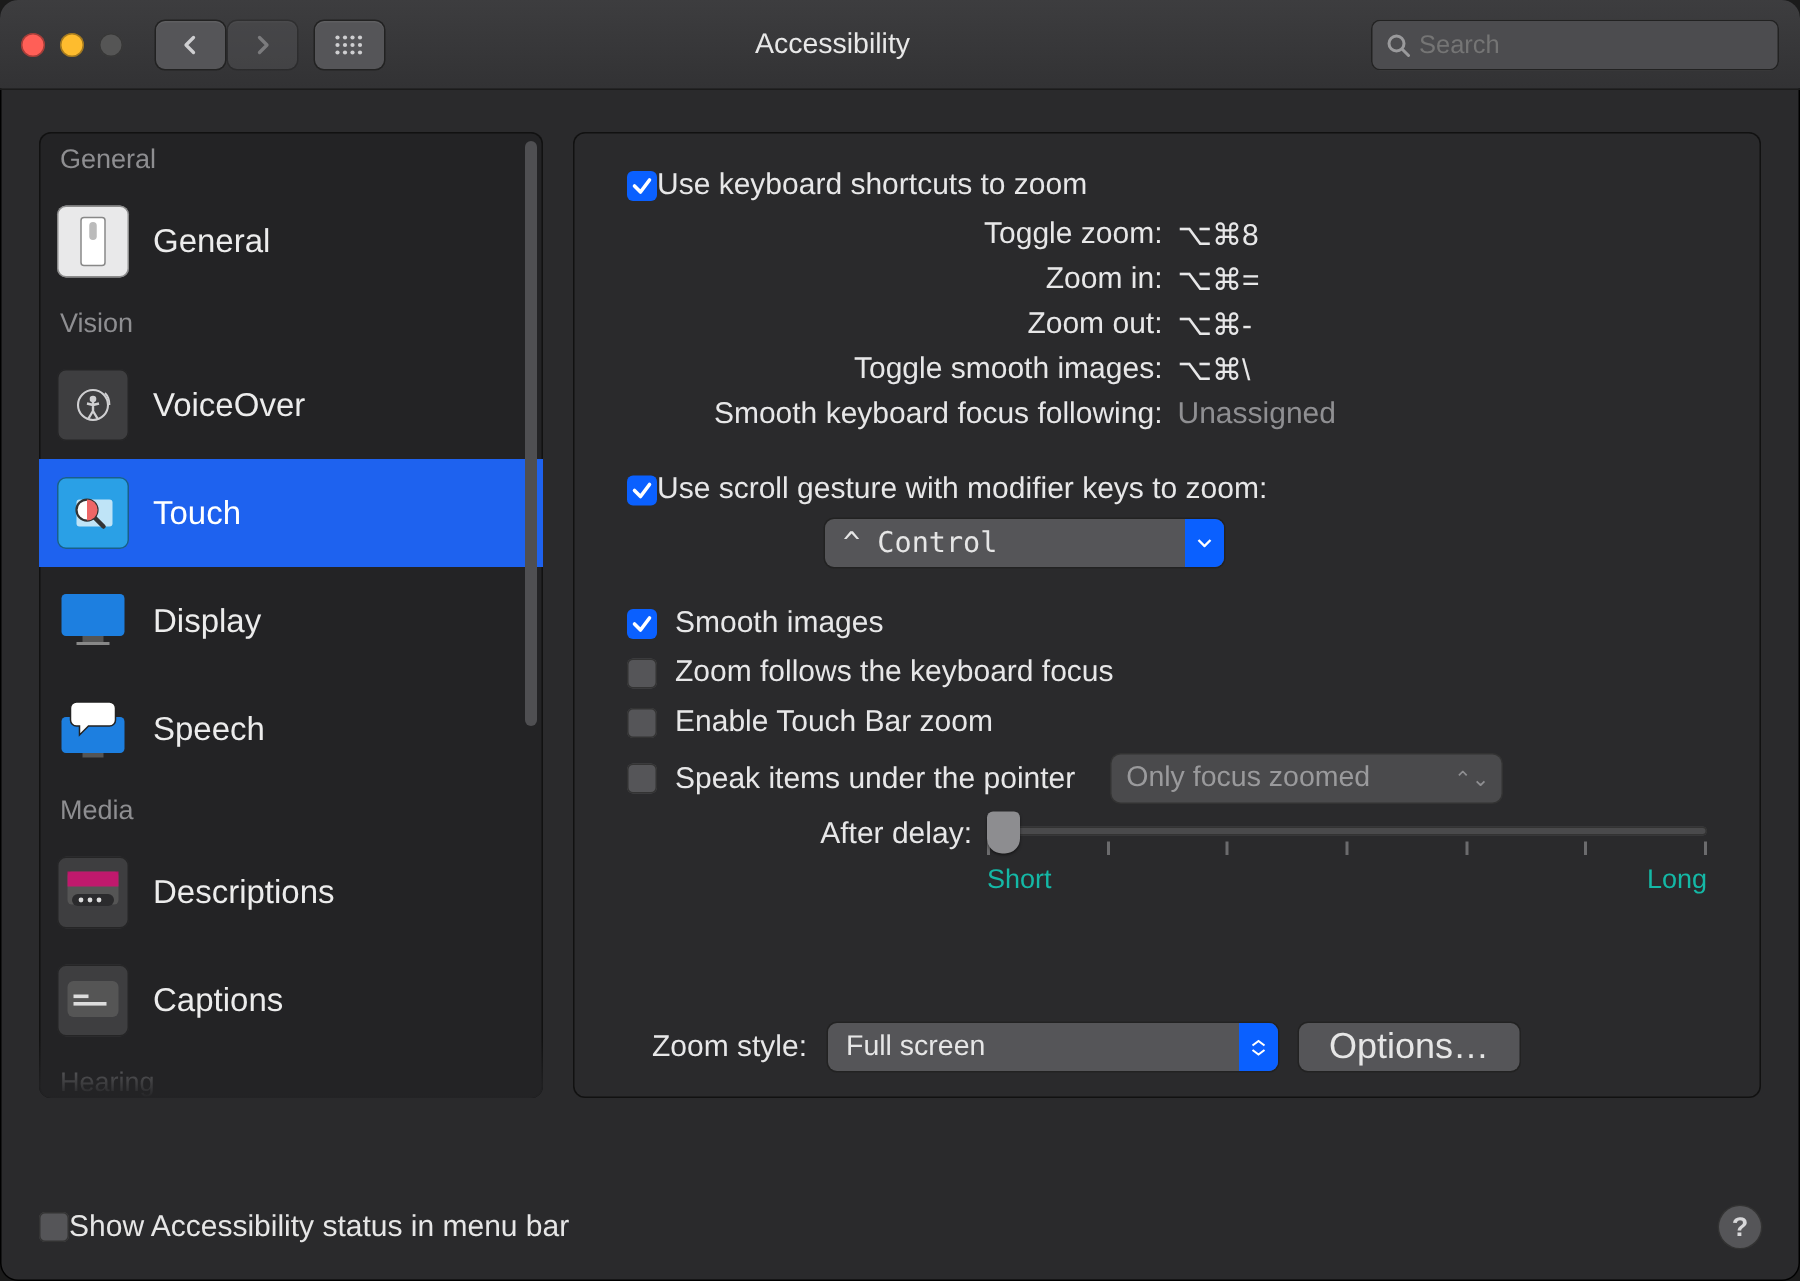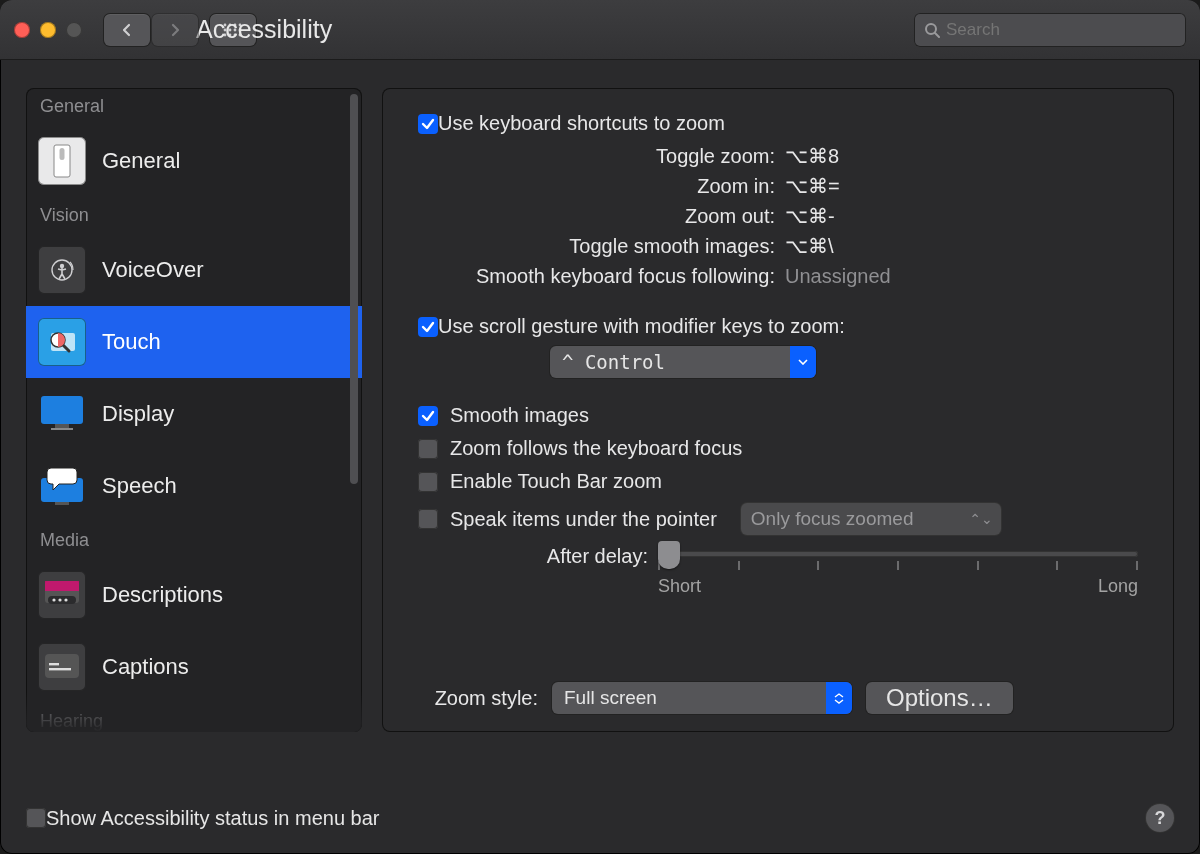--- a/index.html
+++ b/index.html
@@ -6,21 +6,21 @@
   body { background:#1b1b1b; width:1200px; height:854px; overflow:hidden; color:#e6e6e6; user-select:none; }
   .window { width:1200px; height:854px; background:#2a2a2c; border-radius:12px; overflow:hidden; position:relative; box-shadow:inset 0 0 0 1px #000; }
   .titlebar { height:60px; background:linear-gradient(#3d3d3f,#323234); display:flex; align-items:center; padding:0 14px; border-bottom:1px solid #1b1b1b; }
   .traffic { display:flex; gap:10px; margin-right:22px;}
   .tdot{width:16px;height:16px;border-radius:50%; box-shadow:inset 0 0 0 1px rgba(0,0,0,.35);}
   .tred{background:#ff5f57;} .tyel{background:#febc2e;} .tgrn{background:#555;}
   .btngroup{display:flex; gap:2px;}
   .tb-btn{width:46px;height:32px;background:#555558;border-radius:6px;display:flex;align-items:center;justify-content:center; box-shadow:inset 0 1px 0 rgba(255,255,255,.06),0 0 0 1px #222;}
   .tb-btn.grid{ margin-left:12px; }
   .tb-btn svg{stroke:#cfcfd1;fill:none;}
-  .title{ flex:1; text-align:left; font-size:25px; color:#e8e8e8; font-weight:500; margin-left:-60px;}
+  .title{ flex:1; text-align:center; font-size:19px; color:#e8e8e8; font-weight:500; margin-left:-60px;}
   .searchwrap{ width:272px; height:34px; background:#4c4c4f; border-radius:6px; display:flex; align-items:center; padding:0 10px; box-shadow:inset 0 0 0 1px #222;color:#9a9a9c;}
   .searchwrap svg{margin-right:6px; stroke:#9a9a9c;}
   .searchwrap input{ flex:1; background:transparent; border:none; outline:none; color:#e6e6e6; font-size:17px;}
   .body{ display:flex; padding:28px 26px 0 26px; gap:20px; height:calc(100% - 60px - 72px);}
   .sidebar-wrap{ width:336px; position:relative; }
   .sidebar{ width:336px; height:644px; background:#232325; border-radius:8px; box-shadow:inset 0 0 0 1px #111; overflow:hidden; position:relative;}
   .section-hdr{ color:#8e8e91; font-size:18px; padding:8px 14px 8px 14px;}
   .sb-item{ height:72px; display:flex; align-items:center; padding-left:12px; gap:16px; font-size:22px; color:#ececec; }
   .sb-item.selected{ background:#1e62ef; color:#fff;}
   .sb-icon{ width:48px; height:48px; border-radius:6px; display:flex; align-items:center; justify-content:center; box-shadow:inset 0 0 0 1px rgba(0,0,0,.4);}
@@ -45,21 +45,21 @@
   .cg + .cg { margin-top:10px; }
   .sel-disabled{ background:#4a4a4c; color:#9a9a9c; box-shadow:0 0 0 1px #333; width:260px; height:32px; border-radius:6px; display:flex; align-items:center; padding:0 10px; font-size:19px; position:relative; }
   .sel-disabled .dd{ position:absolute; right:8px; color:#8f8f92; font-size:14px;}
   .delayrow{ display:flex; align-items:flex-start; margin-top:8px;}
   .delayrow .lab{ width:240px; text-align:right; padding-right:10px; padding-top:2px;}
   .slider{ position:relative; flex:1; }
   .track{ height:6px; background:#4a4a4c; border-radius:3px; margin-top:8px; box-shadow:inset 0 0 0 1px #333;}
   .thumb{ position:absolute; top:-2px; left:0; width:22px; height:28px; background:#8d8d90; border-radius:4px 4px 10px 10px; box-shadow:0 1px 2px rgba(0,0,0,.5);}
   .ticks{ display:flex; justify-content:space-between; margin-top:4px; }
   .ticks span{ width:2px; height:9px; background:#6b6b6d;}
-  .srlabels{ display:flex; justify-content:space-between; font-size:18px; color:#a3a3a3; margin-top:6px;}
+  .srlabels{ display:flex; justify-content:space-between; font-size:18px; color:#14b8a6; margin-top:6px;}
   .bottomrow{ display:flex; align-items:center; position:absolute; bottom:18px; left:36px; right:36px; gap:14px;}
   .bottomrow .lab{ width:120px; text-align:right;}
   .sel-zoom{ width:300px; }
   .btn{ height:32px; padding:0 20px; background:#555558; border-radius:6px; box-shadow:0 0 0 1px #222; display:flex; align-items:center; color:#e6e6e6; font-size:24px;}
   .footer{ position:absolute; bottom:0; left:0; right:0; height:72px; display:flex; align-items:center; padding:0 26px;}
   .footer .chk{ font-size:20px; }
   .help{ position:absolute; right:26px; width:28px; height:28px; border-radius:50%; background:#555558; display:flex; align-items:center; justify-content:center; color:#d8d8da; font-size:18px; font-weight:600; box-shadow:0 0 0 1px #333;}
   .caret{ font-family:monospace; }
 </style>
 </head>

